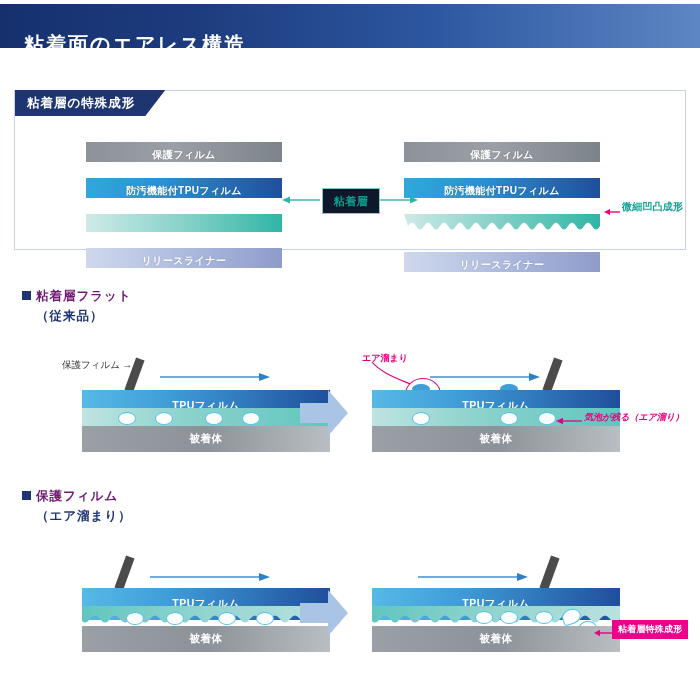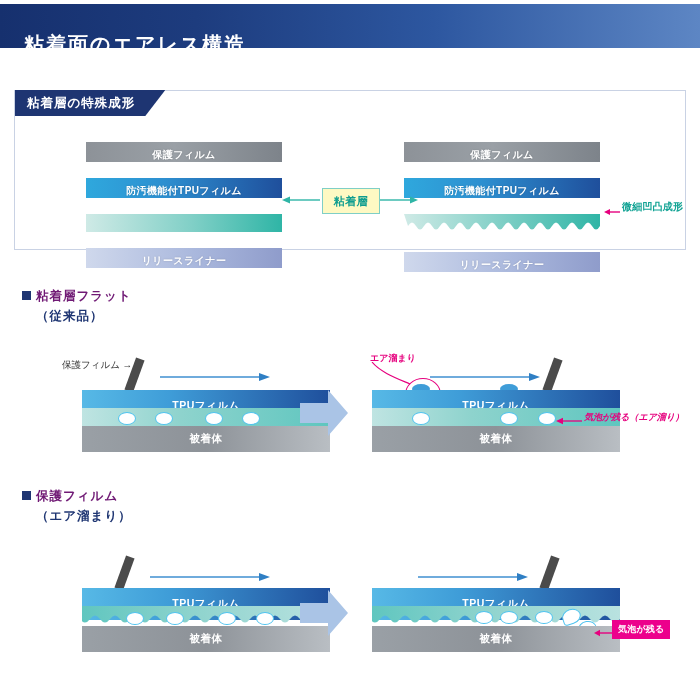--- a/index.html
+++ b/index.html
@@ -45,21 +45,21 @@
   .lyr-tpu{background:linear-gradient(90deg,#2fa8dd 0%,#2d8fd0 40%,#1f4f9c 100%);}
   .lyr-adh{background:linear-gradient(90deg,#cfeae6 0%,#7fcfc6 55%,#2fb5a6 100%);height:18px;}
   .lyr-liner{background:linear-gradient(90deg,#cfd8ec 0%,#aab8dd 55%,#8f9ccb 100%);}
   .lyr-adh-wave{background:transparent;height:22px;padding:0;}
   .lyr-adh-wave svg{position:absolute;left:0;top:0;width:196px;height:22px;}
 
   
   .adh-box{
     position:absolute;left:322px;top:188px;width:56px;height:24px;
     border:1px solid #7fcfc6;color:#0f9d8f;font-size:11px;font-weight:700;
-    display:flex;align-items:center;justify-content:center;background:#fef9c3;
+    display:flex;align-items:center;justify-content:center;background:#0f172a;
     letter-spacing:.5px;
   }
   .teal-arrow{position:absolute;height:12px;}
   .teal-arrow svg{display:block;}
 
   .micro-label{
     position:absolute;left:622px;top:200px;color:#12a394;
     font-size:10px;font-weight:700;white-space:nowrap;letter-spacing:.2px;
   }
   .micro-arrow{position:absolute;left:604px;top:203px;}
@@ -210,21 +210,21 @@
   </div>
 </div>
 
 <div class="big-arrow" style="left:300px;top:390px;">
   <svg width="48" height="46" viewBox="0 0 48 46">
       <path d="M0,13 H28 V0 L48,23 L28,46 V33 H0 Z" fill="#aac4e6"></path>
     </svg>
 </div>
 
 <div class="diagram">
-  <div class="mag-label" style="left:370px;top:352px;">エア溜まり</div>
+  <div class="mag-label" style="left:362px;top:352px;">エア溜まり</div>
   <div style="position:absolute;left:370px;top:362px;">
     <svg width="60" height="26" viewBox="0 0 60 26">
         <path d="M2,0 C10,10 26,16 40,22" stroke="#e6007e" stroke-width="1.2" fill="none"></path>
       </svg>
   </div>
   <div class="mag-circle" style="left:405px;top:378px;"></div>
   <div class="flow-arrow" style="left:430px;top:368px;">
     <svg width="110" height="10" viewBox="0 0 110 10">
         <path d="M0,5 H100" stroke="#3f8fd0" stroke-width="1.5" fill="none"></path>
         <path d="M110,5 L99,1 L99,9 Z" fill="#2f7fc4"></path>
@@ -325,14 +325,14 @@
   <div class="esc-bubble" style="left:578px;top:621px;width:17px;height:14px;border-radius:50% 50% 20% 50%;transform:rotate(-10deg);"></div>
   <div class="substrate" style="left:372px;top:626px;">
     <span>被着体</span>
   </div>
   <div style="position:absolute;left:594px;top:624px;">
     <svg width="18" height="10" viewBox="0 0 18 10">
         <path d="M18,5 H6" stroke="#e6007e" stroke-width="1.4" fill="none"></path>
         <path d="M0,5 L6,1.8 L6,8.2 Z" fill="#e6007e"></path>
       </svg>
   </div>
-  <div class="mag-badge" style="left:612px;top:620px;">気泡が残る</div>
+  <div class="mag-badge" style="left:612px;top:620px;">粘着層特殊成形</div>
 </div>
 
 </body></html>

